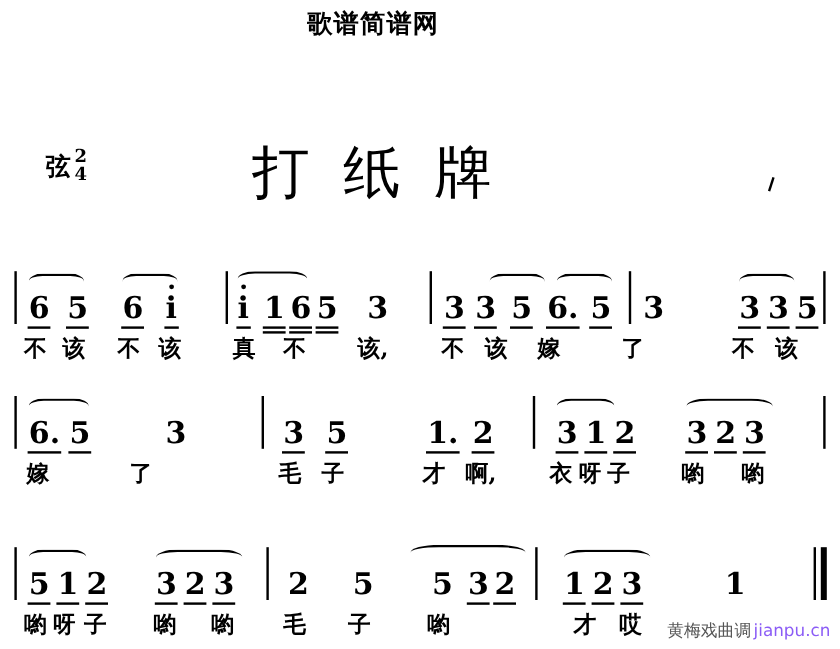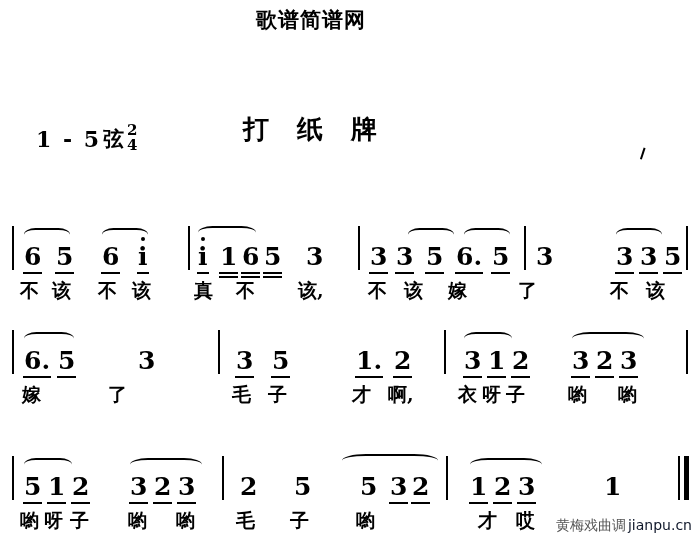--- a/index.html
+++ b/index.html
@@ -43,23 +43,23 @@
     font-weight: 700;
     letter-spacing: 22px;
     text-indent: 22px;
   }
   .song-title {
     position: absolute;
     left: 0;
     top: 112px;
     width: 620px;
     text-align: center;
-    font-size: 26px;
-    font-family: "DejaVu Serif", serif;
-    font-weight: 700;
+    font-size: 48px;
+    font-family: "DejaVu Serif", serif;
+    font-weight: 400;
     letter-spacing: 28px;
     text-indent: 28px;
   }
 
   
   .keyline {
     position: absolute;
     left: 36px;
     top: 124px;
     display: flex;
@@ -191,32 +191,31 @@
   .footer {
     position: absolute;
     right: 8px;
     bottom: 6px;
     font-size: 14px;
     font-family: "DejaVu Sans", sans-serif;
     color: #555;
     white-space: nowrap;
   }
   .footer .cn { color: #555; }
-  .footer .url { color: #0f172a; margin-left: 2px; }
+  .footer .url { color: #8b5cf6; margin-left: 2px; }
 </style>
 </head>
 <body>
 
 <div class="page">
 
   <div class="genre">歌谱简谱网</div>
   <div class="song-title">打纸牌</div>
 
   <div class="keyline">
-    <span class="key">1 - 5</span>
     <span class="xian">弦</span>
     <span class="meter">
       <span class="num">2</span>
       <span class="den">4</span>
     </span>
   </div>
   <div class="tick"></div>
 
   <div class="system sys1">
 

